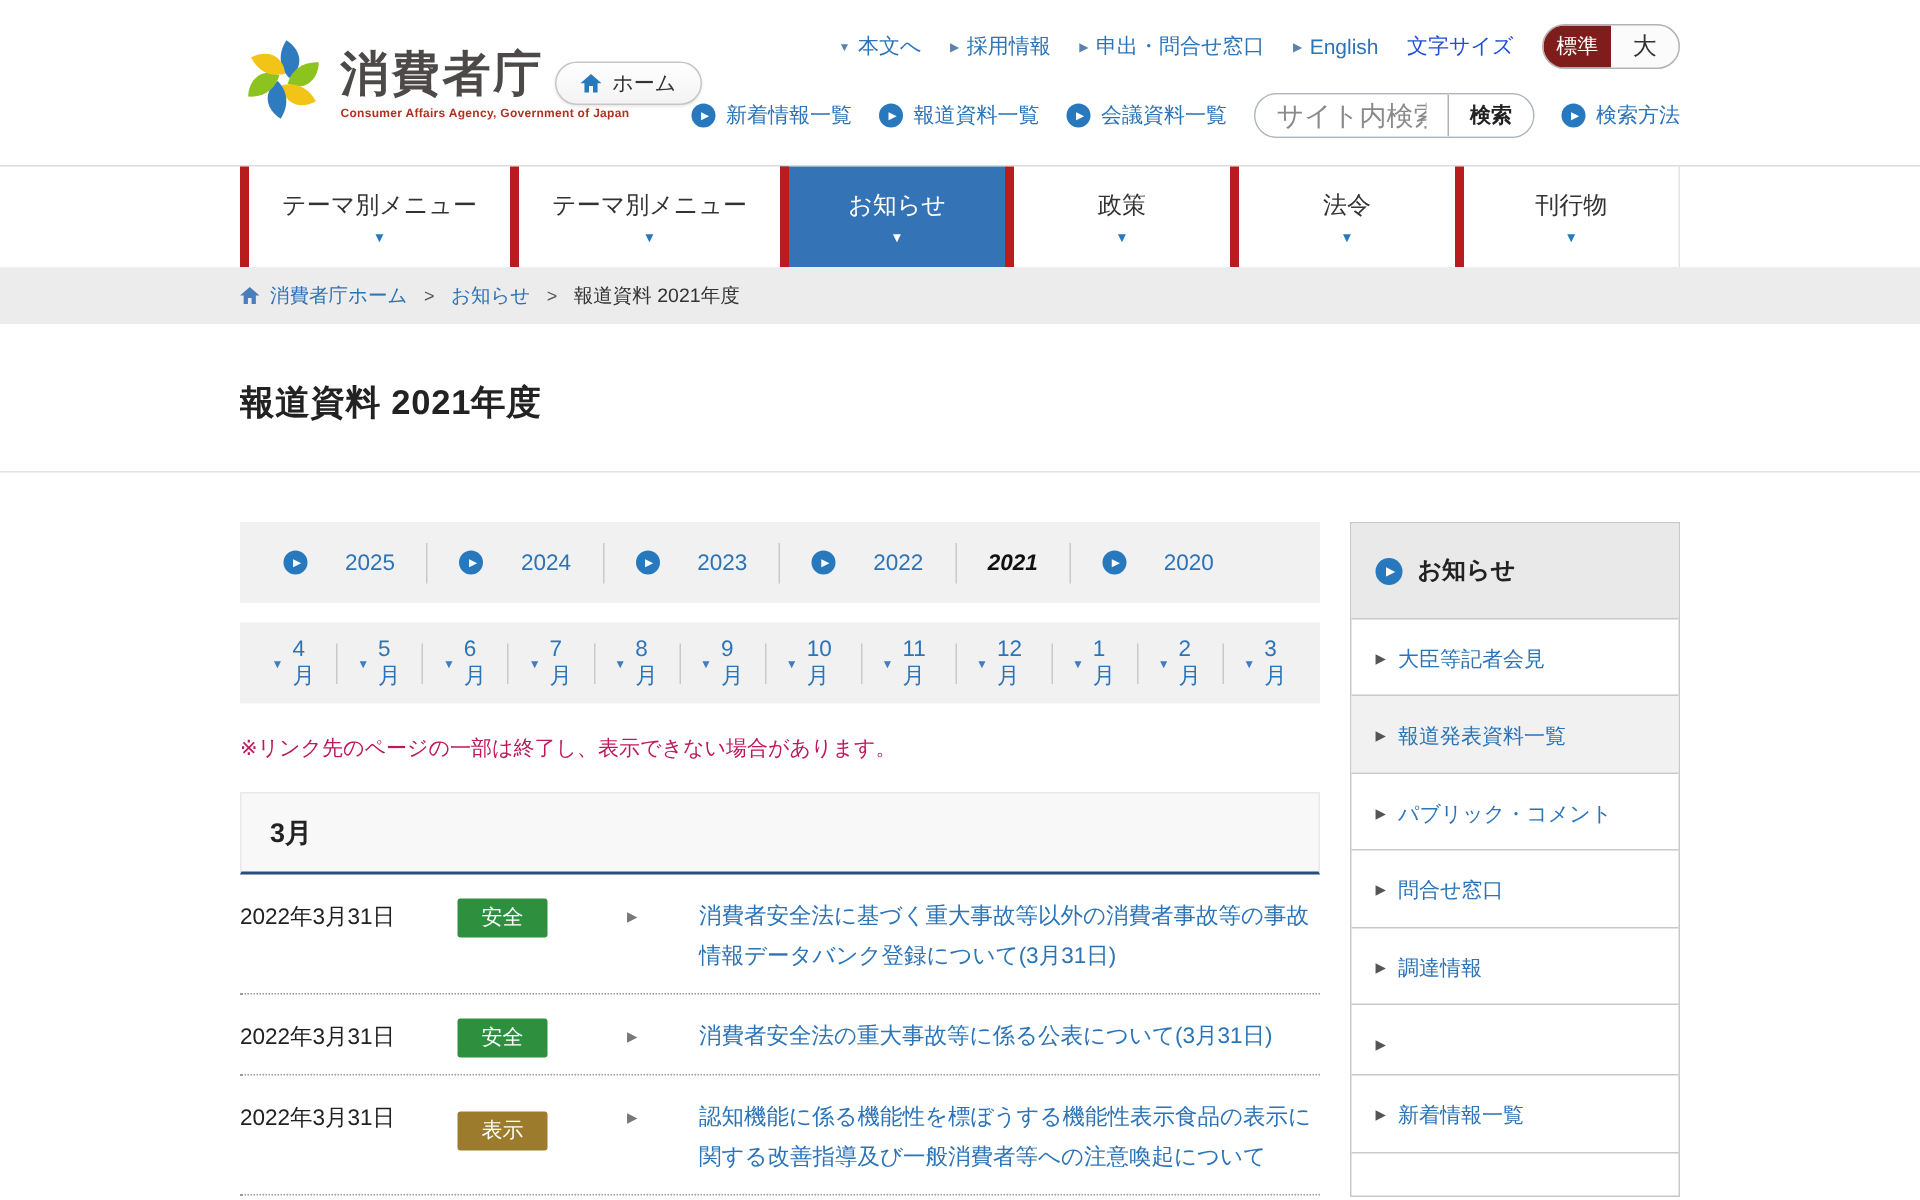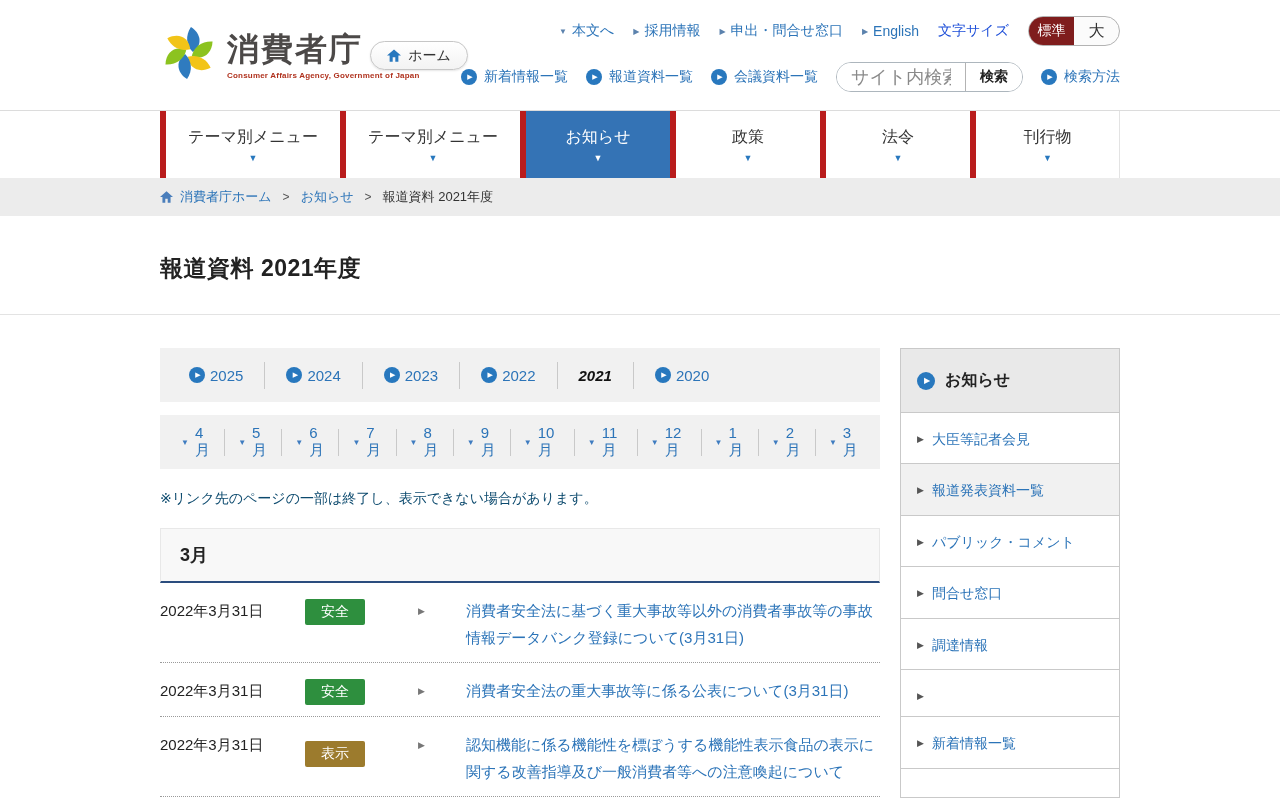--- a/index.html
+++ b/index.html
@@ -60,30 +60,30 @@
 
   
   .title-wrap { border-bottom:1px solid #e3e3e3; padding:37px 0 30px 160px; }
   .page-title { font-size:23px; font-weight:bold; color:#222; letter-spacing:.5px; }
 
   
   .main { display:flex; margin:33px 0 0 160px; width:960px; gap:20px; align-items:flex-start; }
   .left-col { width:720px; }
 
   .tab-box { background:#f1f1f1; height:54px; display:flex; align-items:center; padding:0 8px; }
-  .year-item { display:flex; align-items:center; gap:5px; padding:0 21px; height:27px; border-right:1px solid #c9c9c9; font-size:15px; }
+  .year-item { display:flex; align-items:center; gap:25px; padding:0 21px; height:27px; border-right:1px solid #c9c9c9; font-size:15px; }
   .year-item:last-child { border-right:none; }
   .year-item a { color:#2c74b8; }
   .year-item.current { font-weight:bold; color:#111;font-style:italic; }
   .month-box { margin-top:13px; }
   .month-item { display:flex; align-items:center; gap:6px; padding:0 13px; height:27px; border-right:1px solid #c9c9c9; font-size:15px; color:#2c74b8; cursor:pointer; }
   .month-item:last-child { border-right:none; }
   .month-item .tri { color:#3f7cc0; }
 
-  .notice { margin-top:21px; font-size:14px; color:#0c4a6e; }
+  .notice { margin-top:21px; font-size:14px; color:#be185d; }
 
   .sec-head {
     margin-top:20px; background:#f8f8f8; border:1px solid #e8e8e8; border-bottom:2px solid #2b4d7e;
     padding:14px 19px; font-size:18px; font-weight:bold; color:#222;
   }
 
   .news-row { display:flex; padding:14px 0 11px; border-bottom:1px dotted #9a9a9a;gap:32px; }
   .news-date { width:113px; font-size:15px; padding-top:5px; flex-shrink:0; color:#222; }
   .news-badge {
     width:60px; height:26px; border-radius:2px; color:#fff; font-size:14px;

